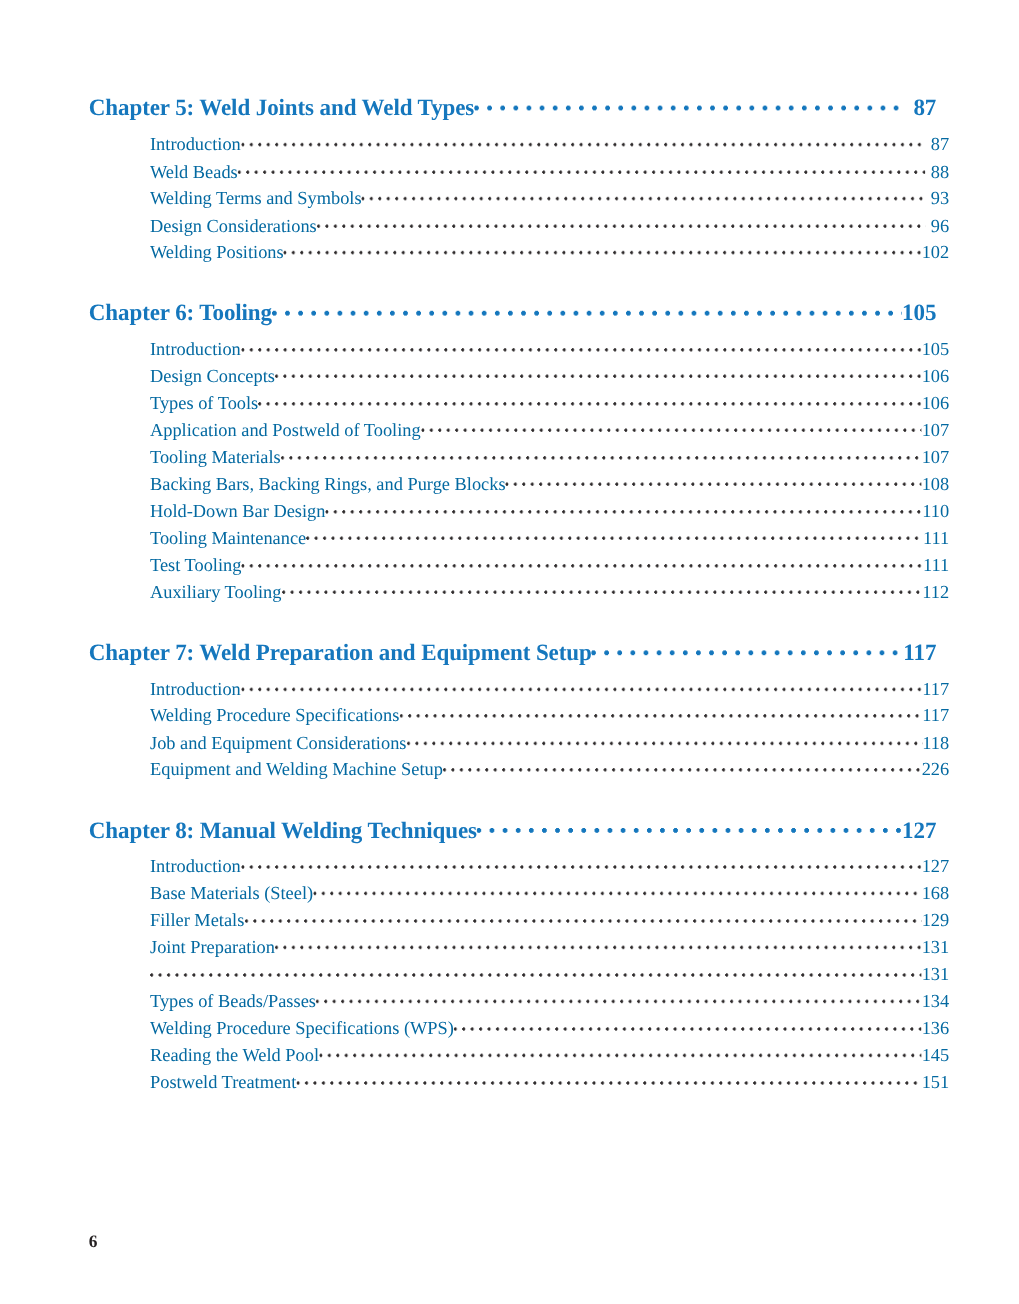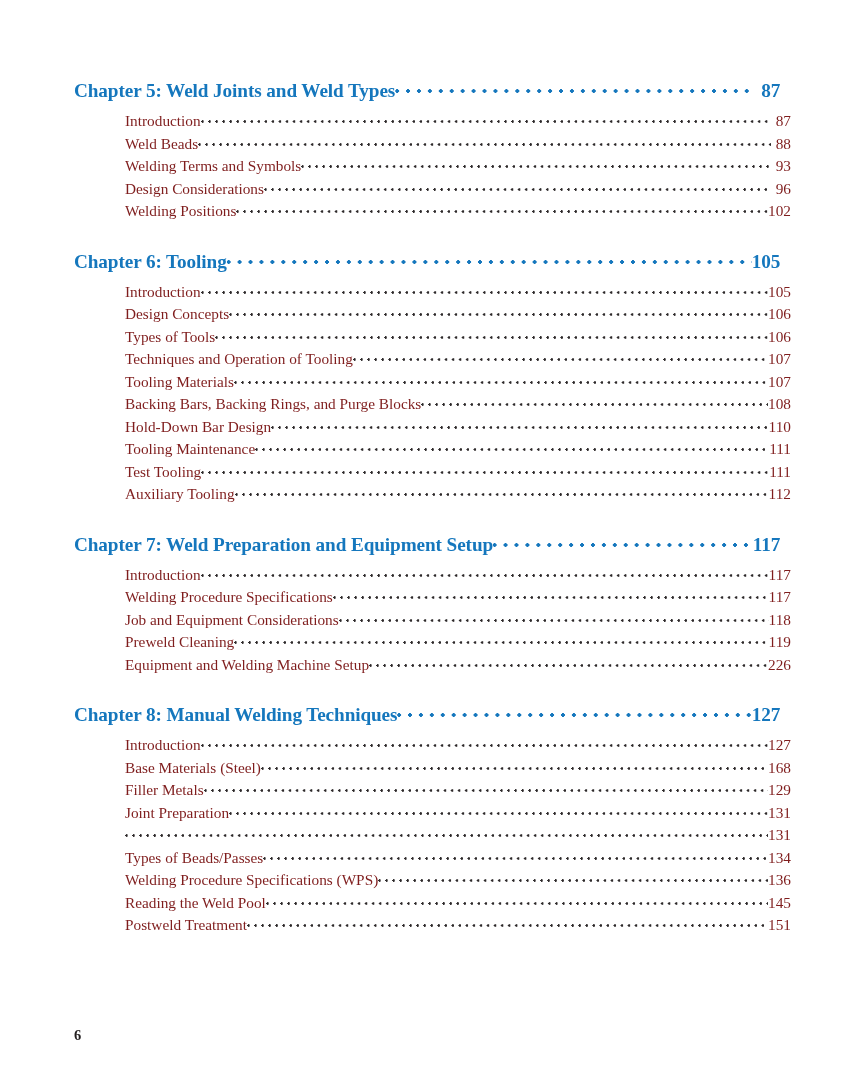--- a/index.html
+++ b/index.html
@@ -85,21 +85,21 @@
 
   
   .entries {
     margin-left: 51px;
     width: 666px;
   }
   .entry-row {
     display: flex;
     align-items: baseline;
     width: 666px;
-    color: #7f1d1d;
+    color: #0369a1;
     font-size: 15.3px;
     line-height: 22.5px;
     white-space: nowrap;
   }
   .entry-title {
     flex: 0 0 auto;
   }
   .entry-leader {
     flex: 1 1 auto;
     overflow: hidden;
@@ -193,21 +193,21 @@
             <span class="entry-title">Design Concepts</span>
             <span class="entry-leader"></span>
             <span class="entry-page">106</span>
           </div>
           <div class="entry-row">
             <span class="entry-title">Types of Tools</span>
             <span class="entry-leader"></span>
             <span class="entry-page">106</span>
           </div>
           <div class="entry-row">
-            <span class="entry-title">Techniques and Operation of Tooling</span>
+            <span class="entry-title">Application and Postweld of Tooling</span>
             <span class="entry-leader"></span>
             <span class="entry-page">107</span>
           </div>
           <div class="entry-row">
             <span class="entry-title">Tooling Materials</span>
             <span class="entry-leader"></span>
             <span class="entry-page">107</span>
           </div>
           <div class="entry-row">
             <span class="entry-title">Backing Bars, Backing Rings, and Purge Blocks</span>
@@ -252,25 +252,20 @@
             <span class="entry-title">Welding Procedure Specifications</span>
             <span class="entry-leader"></span>
             <span class="entry-page">117</span>
           </div>
           <div class="entry-row">
             <span class="entry-title">Job and Equipment Considerations</span>
             <span class="entry-leader"></span>
             <span class="entry-page">118</span>
           </div>
           <div class="entry-row">
-            <span class="entry-title">Preweld Cleaning</span>
-            <span class="entry-leader"></span>
-            <span class="entry-page">119</span>
-          </div>
-          <div class="entry-row">
             <span class="entry-title">Equipment and Welding Machine Setup</span>
             <span class="entry-leader"></span>
             <span class="entry-page">226</span>
           </div>
         </div>
       </div>
       <div class="chapter-block">
         <div class="chapter-row">
           <span class="chapter-title">Chapter 8: Manual Welding Techniques</span>
           <span class="chapter-leader"></span>

